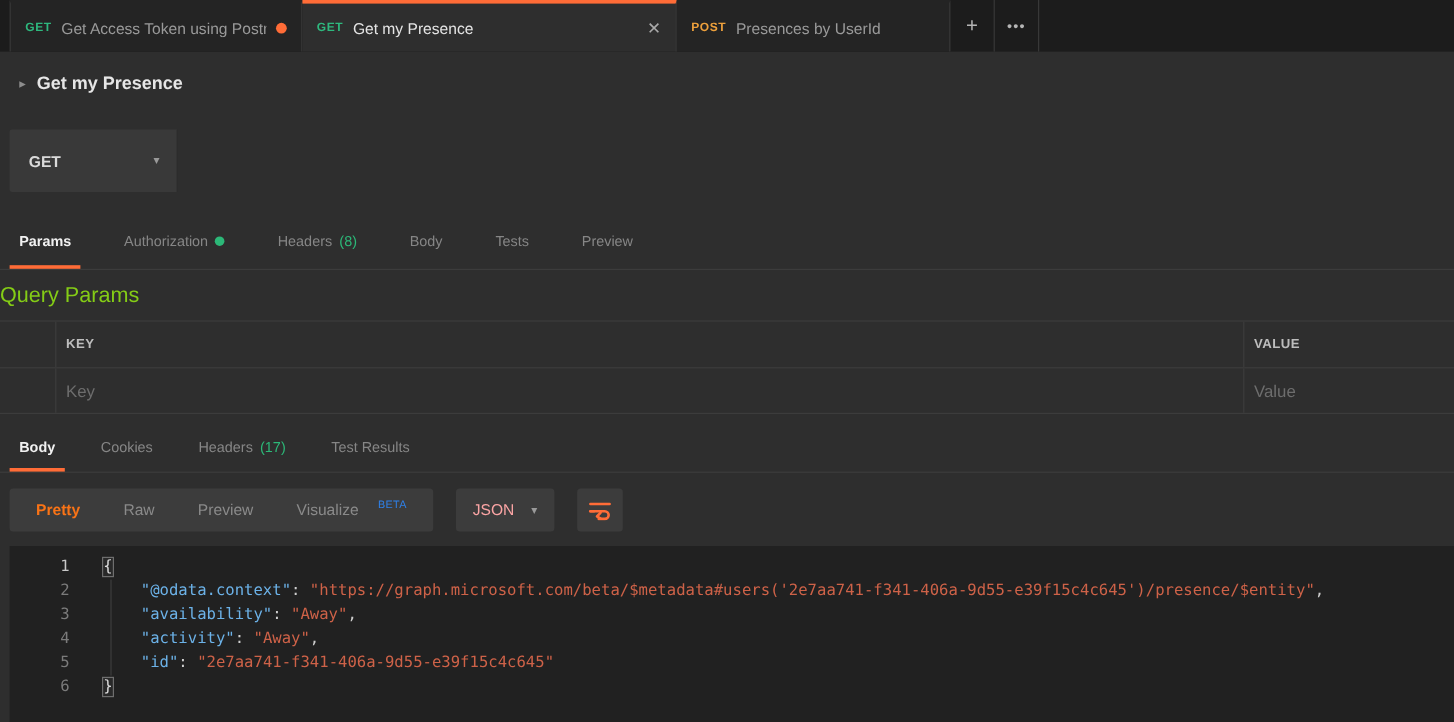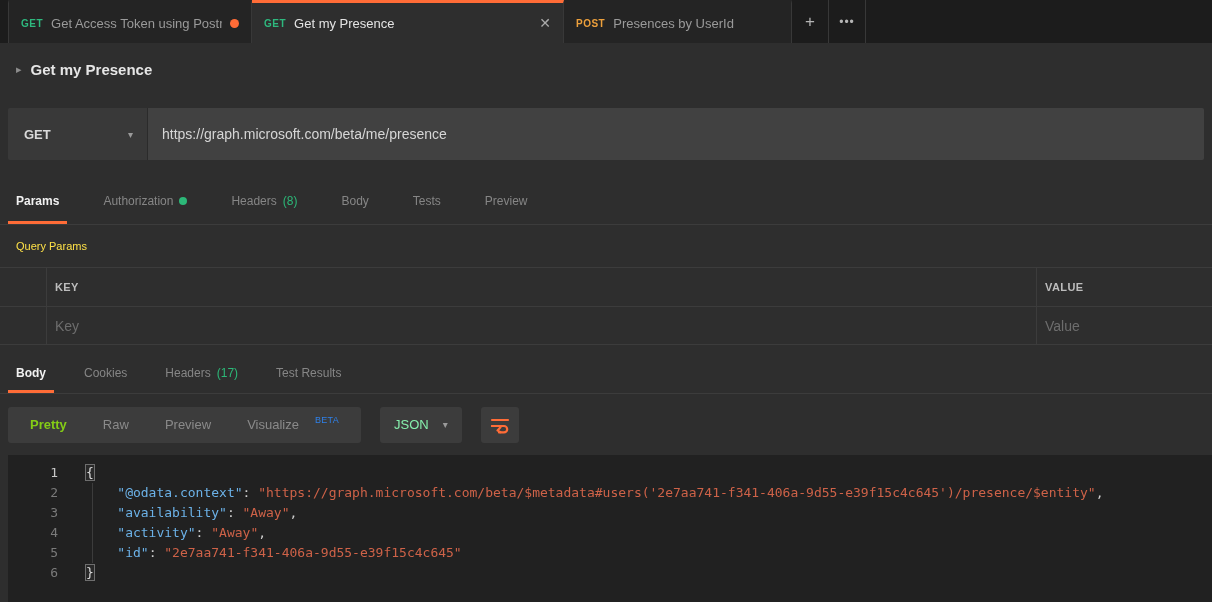--- a/index.html
+++ b/index.html
@@ -65,39 +65,39 @@
   }
   .res-strip .stab { margin-right:22px; }
   .stab.active { color:#f1f1f1; font-weight:bold; }
   .stab.active::after {
     content:""; position:absolute; left:0; right:0; bottom:0; height:3px; background:#ff6c37;
   }
   .stab .count { color:#2cb878; }
   .auth-dot { width:8px; height:8px; border-radius:50%; background:#2cb878; display:inline-block; }
 
   
-  .qp-label { height:42px; display:flex; align-items:center; padding-left:16px; font-size:11px; color:#fde047; }
+  .qp-label { height:42px; display:flex; align-items:center; padding-left:0; font-size:18px; color:#84cc16; }
   .qp-table { border-top:1px solid #3c3c3c; border-bottom:1px solid #3c3c3c; }
   .qp-row { display:flex; height:38px; }
   .qp-row + .qp-row { border-top:1px solid #3c3c3c; }
   .qp-cell { display:flex; align-items:center; }
   .qp-handle { width:47px; border-right:1px solid #3c3c3c; }
   .qp-key { flex:1; border-right:1px solid #3c3c3c; padding-left:8px; }
   .qp-value { width:175px; padding-left:8px; }
   .qp-head { font-size:11px; font-weight:bold; color:#bdbdbd; letter-spacing:.4px; }
   .qp-ph { font-size:14px; color:#6d6d6d; }
 
   
   .res-toolbar { height:61px; display:flex; align-items:center; gap:19px; padding:0 8px; }
   .seg { background:#3c3c3c; border-radius:3px; height:36px; display:flex; align-items:center; padding:0 4px; }
   .seg-item { padding:0 18px; font-size:13px; color:#8a8a8a; cursor:pointer; display:flex; align-items:flex-start; }
-  .seg-item.active { color:#84cc16; font-weight:bold; }
+  .seg-item.active { color:#f97316; font-weight:bold; }
   .beta { font-size:9px; font-weight:normal; color:#2f80e8; margin-left:16px; margin-top:-2px; letter-spacing:.3px;text-align:right; }
   .fmt-select { background:#3c3c3c; border-radius:3px; height:36px; display:flex; align-items:center; gap:14px; padding:0 14px; cursor:pointer; }
-  .fmt-label { font-size:13px; color:#86efac; }
+  .fmt-label { font-size:13px; color:#fca5a5; }
   .wrap-btn { background:#3c3c3c; border-radius:3px; width:38px; height:36px; display:flex; align-items:center; justify-content:center; cursor:pointer; }
 
   
   .code-area {
     height:149px; background:#212121; margin-left:8px; padding-top:8px;
     font-family:"DejaVu Sans Mono", monospace; font-size:13px; position:relative; overflow:hidden;
   }
   .code-line { display:flex; line-height:20px; }
   .ln { width:50px; text-align:right; color:#7b7b7b; flex:0 0 auto; user-select:none; }
   .code-line:first-child .ln { color:#c9c9c9; }
@@ -143,23 +143,20 @@
 <div class="title-row">
   <span class="caret">▸</span>
   <span class="req-title">Get my Presence</span>
 </div>
 
 <div class="url-row">
   <div class="method-select">
     <span class="method-label">GET</span>
     <span class="chev">▾</span>
   </div>
-  <div class="url-input">
-    <span>https://graph.microsoft.com/beta/me/presence</span>
-  </div>
 </div>
 
 <div class="strip req-strip">
   <div class="stab active">
     <span>Params</span>
   </div>
   <div class="stab">
     <span>Authorization</span>
     <span class="auth-dot"></span>
   </div>

